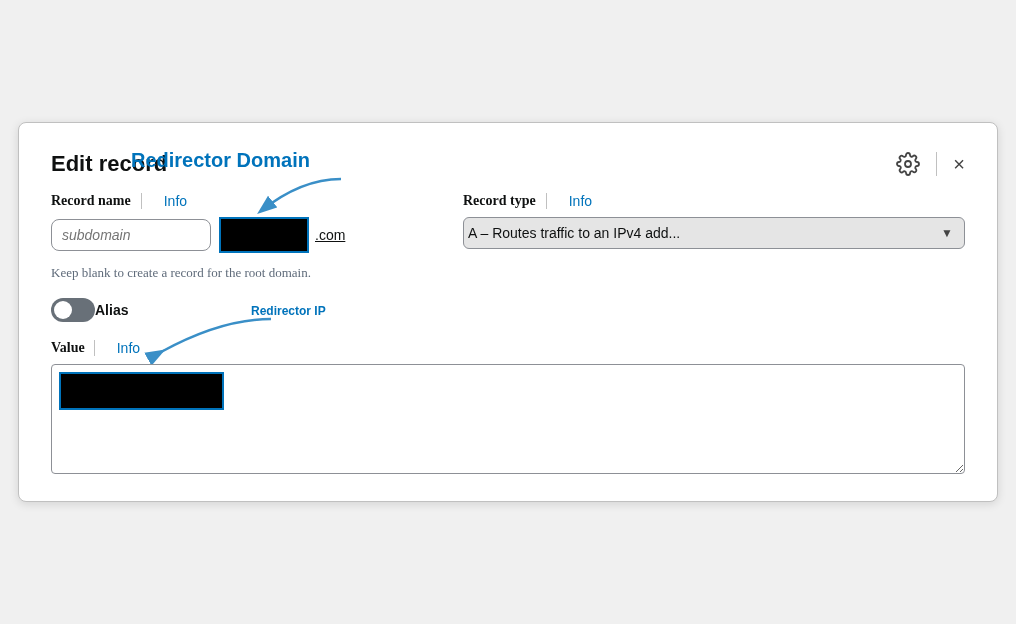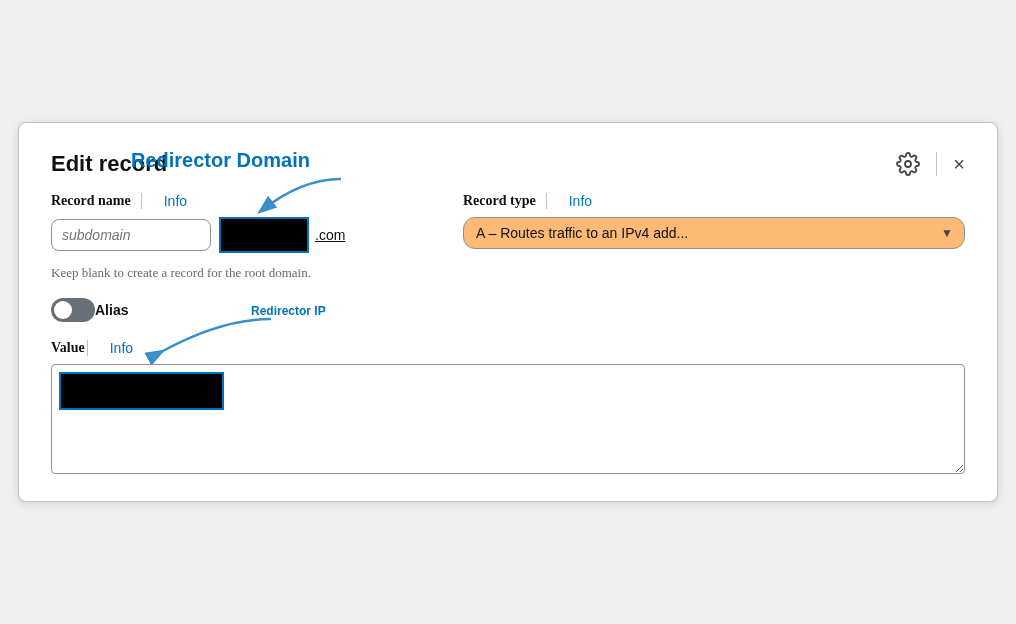--- a/index.html
+++ b/index.html
@@ -110,26 +110,26 @@
       font-size: 13px;
       color: #5f6b7a;
       margin-top: 10px;
       line-height: 1.5;
       max-width: 320px;
       font-family: Liberation Serif, serif;
     }
 
     .select-input {
       border: 1px solid #8d9096;
-      border-radius: 12px;
-      padding: 7px 36px 7px 12px;
+      border-radius: 6px;
+      padding: 7px 36px 7px 4px;
       font-size: 14px;
       color: #0f1111;
       appearance: none;
-      background: #fdba74;
+      background: #e5e5e5;
       cursor: pointer;
       width: 100%;
       outline: none;
     }
     .select-wrapper {
       position: relative;
       display: inline-block;
       width: 100%;
     }
     .select-arrow {
@@ -172,21 +172,21 @@
       font-weight: 600;
       color: #0f1111;
     }
 
     .value-section {
       margin-top: 4px;
     }
     .value-label-row {
       display: flex;
       align-items: center;
-      gap: 2px;
+      gap: 9px;
       margin-bottom: 8px;
     }
     .value-textarea {
       width: 100%;
       border: 1px solid #8d9096;
       border-radius: 4px;
       padding: 10px 12px;
       font-size: 14px;
       color: #0f1111;
       resize: vertical;

